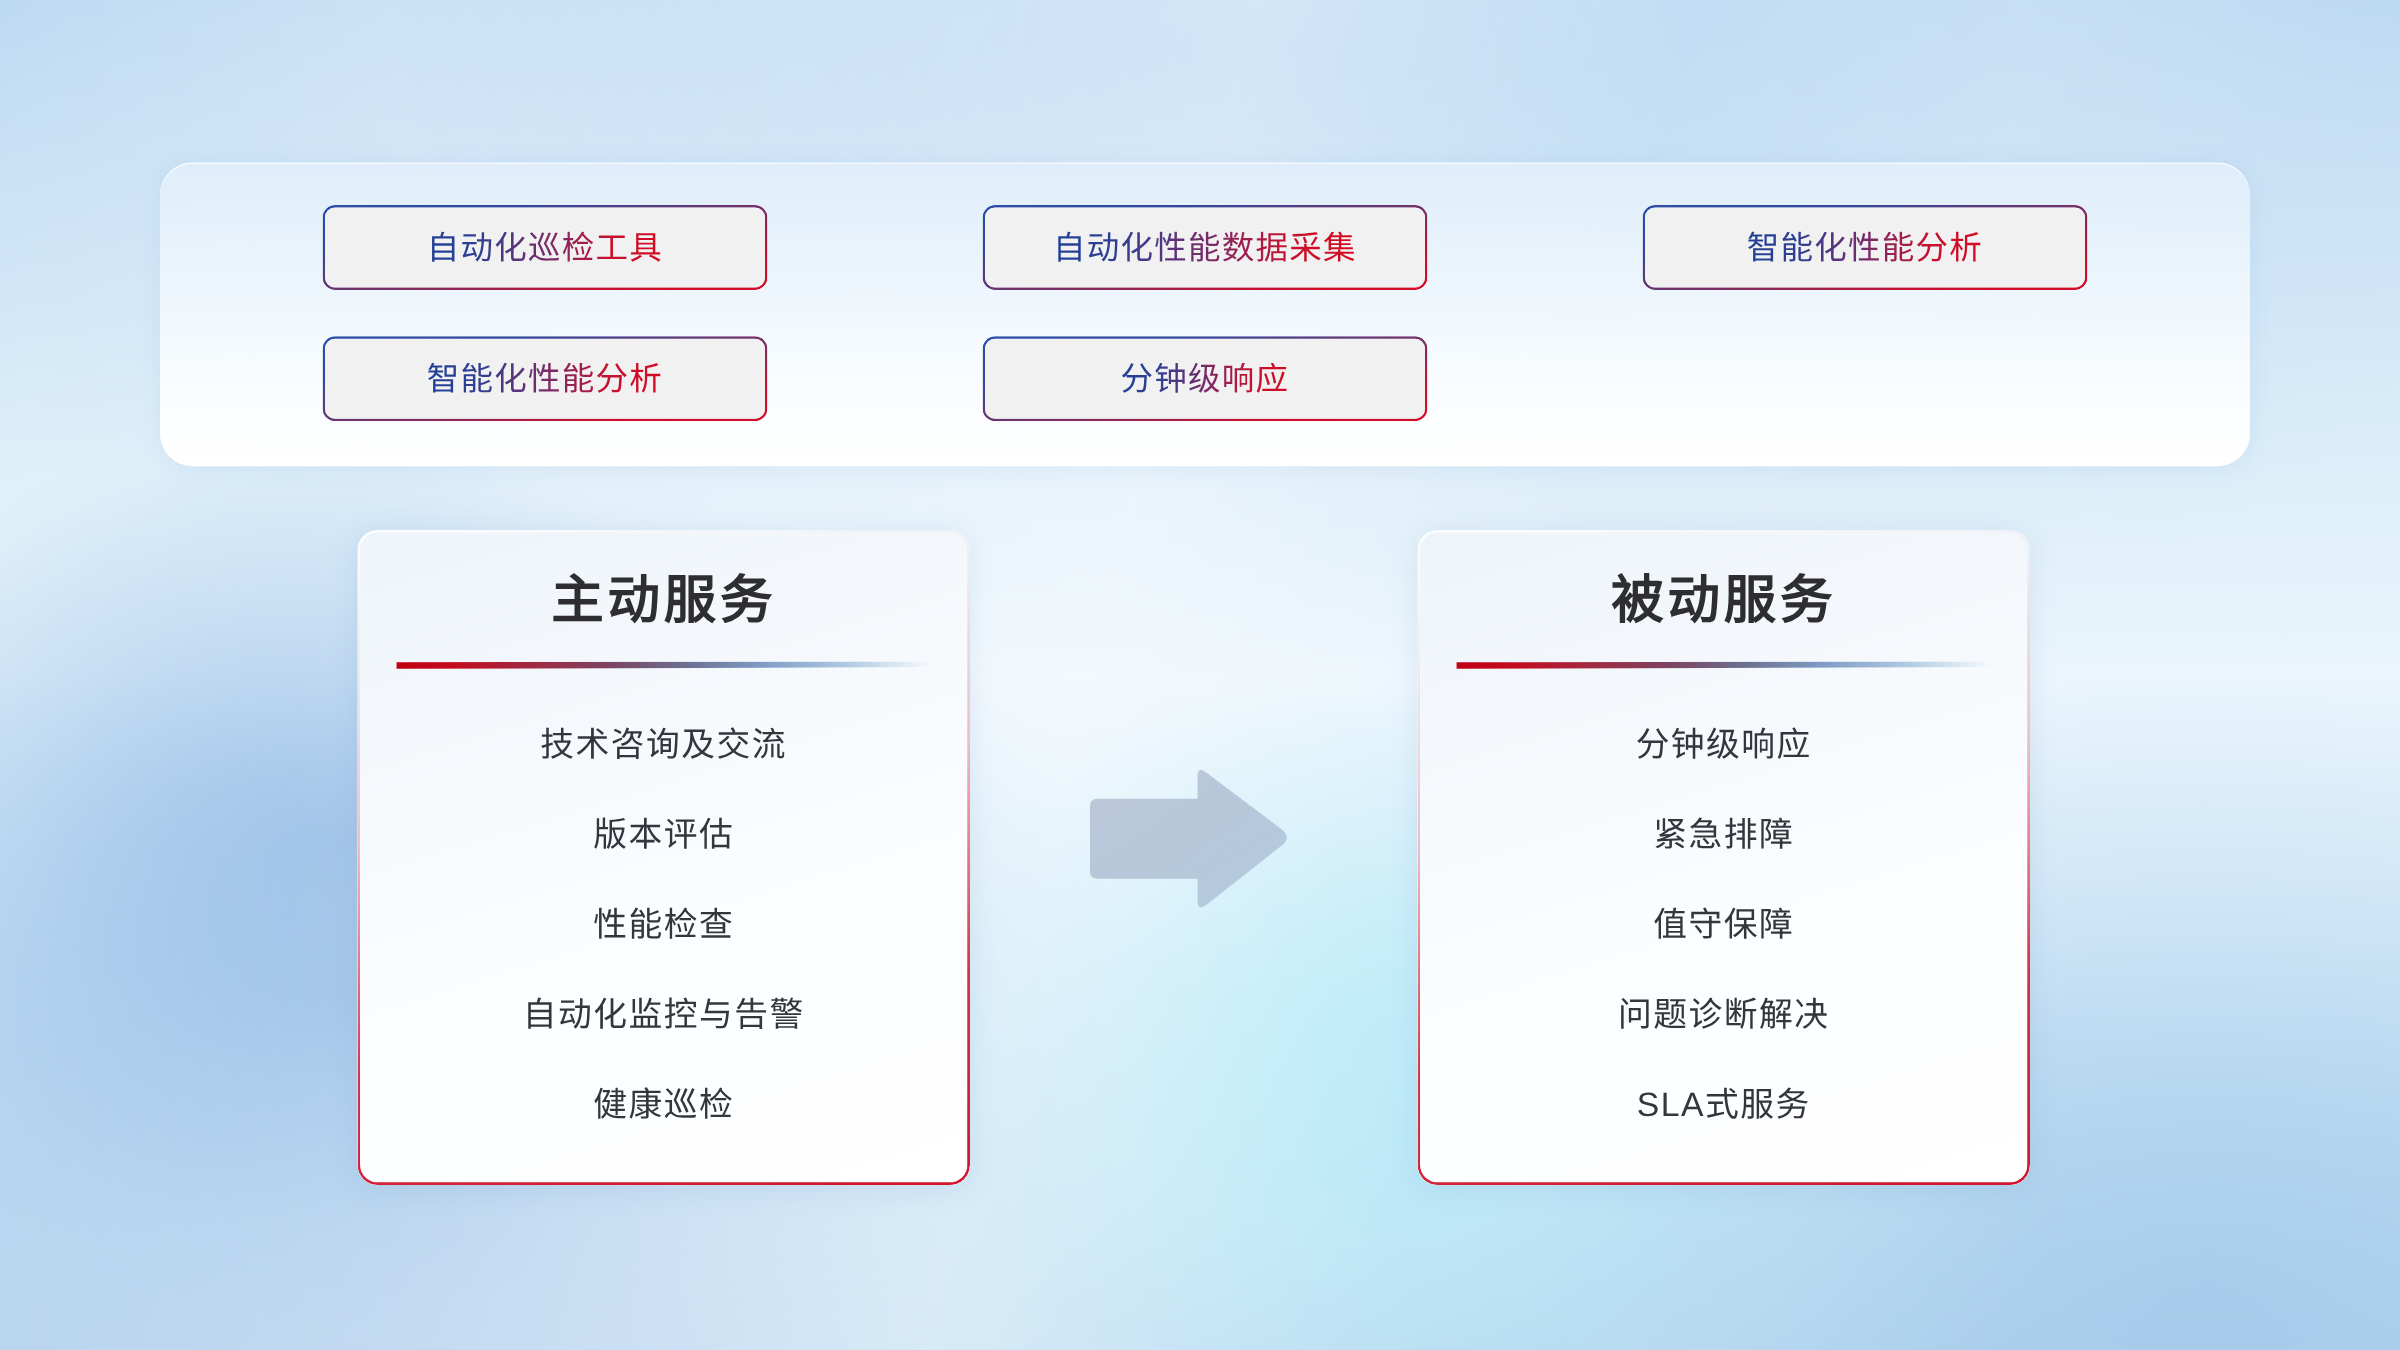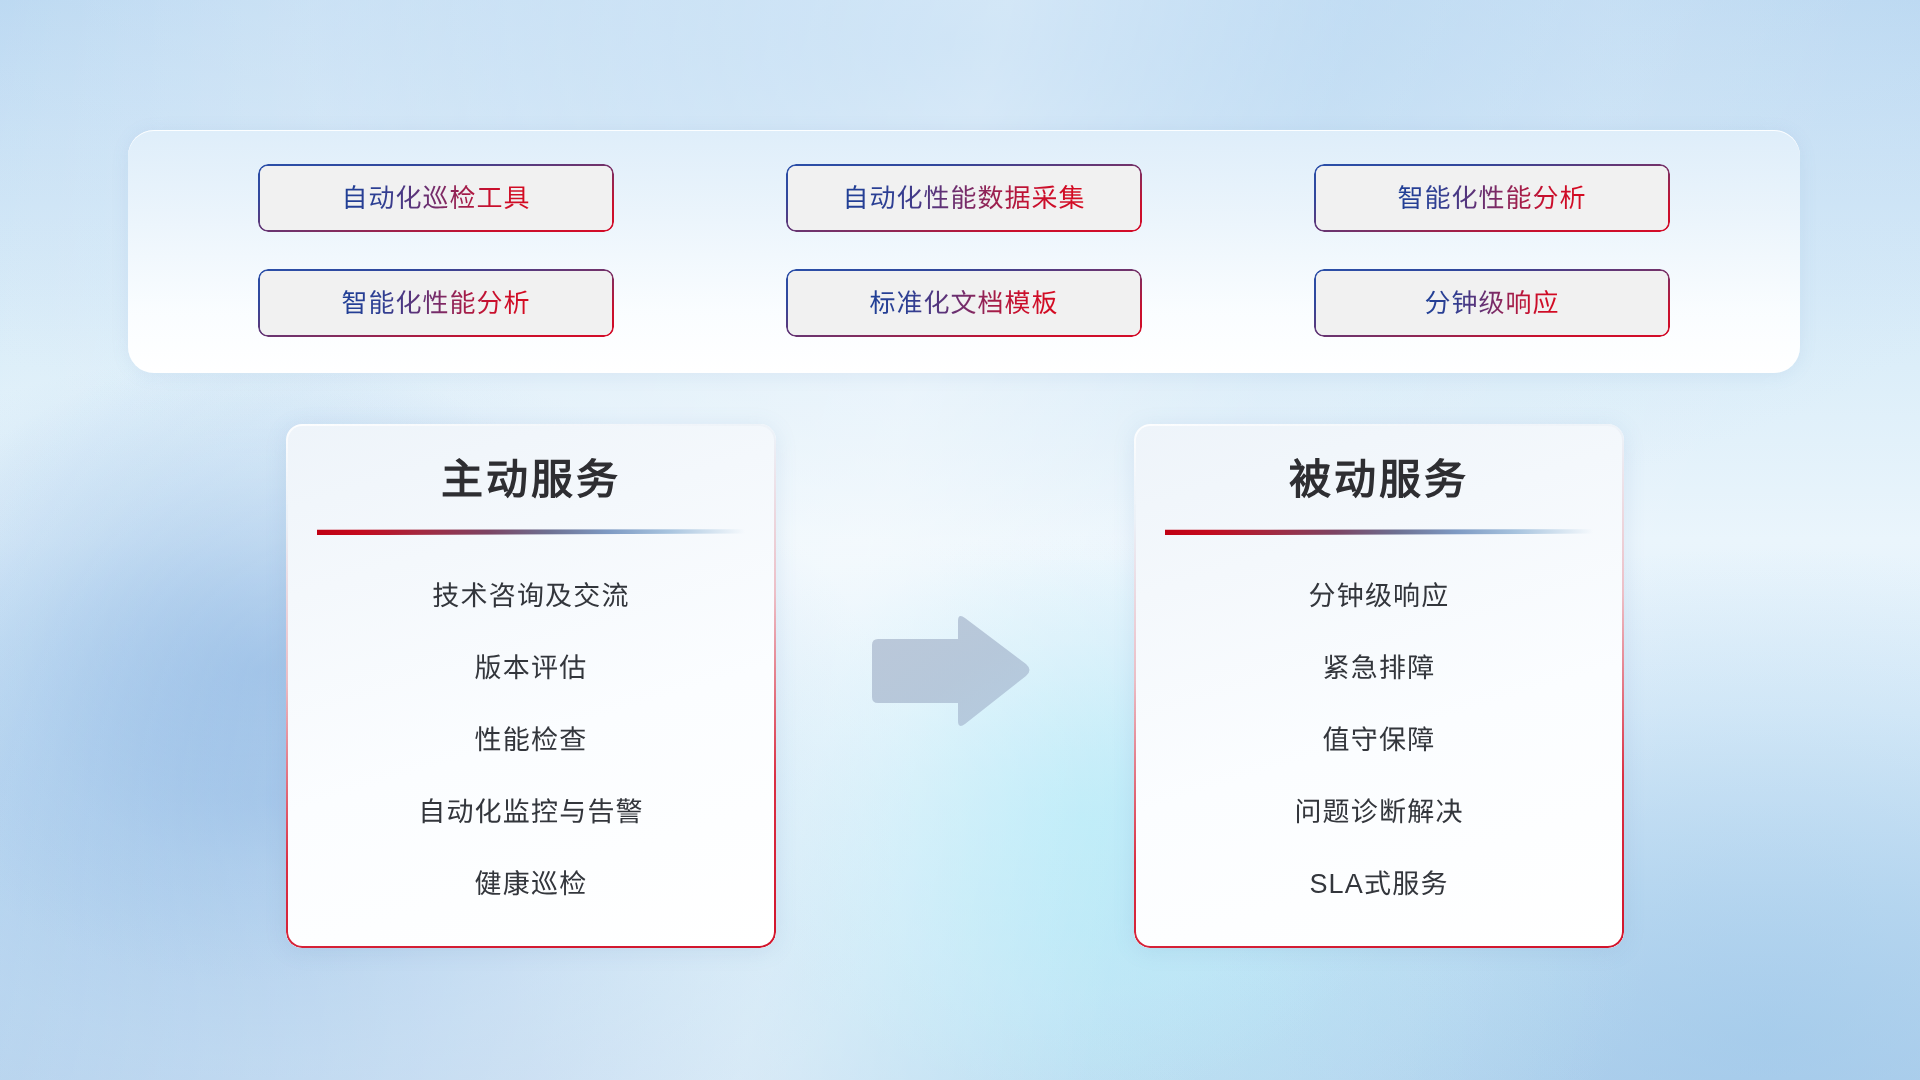--- a/index.html
+++ b/index.html
@@ -266,23 +266,20 @@
       </div>
 
       <div class="pill">
         <span class="pill-label">智能化性能分析</span>
       </div>
 
       <div class="pill">
         <span class="pill-label">智能化性能分析</span>
       </div>
 
-      <div class="pill">
-        <span class="pill-label">标准化文档模板</span>
-      </div>
 
       <div class="pill">
         <span class="pill-label">分钟级响应</span>
       </div>
 
     </div>
   </div>
 
   <div class="card card-left">
     <div class="card-inner">

